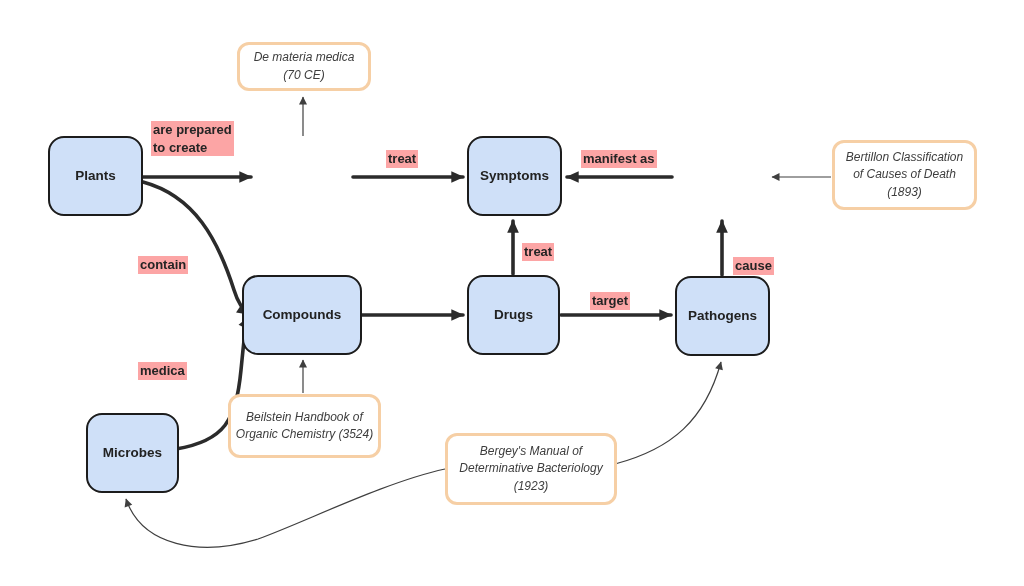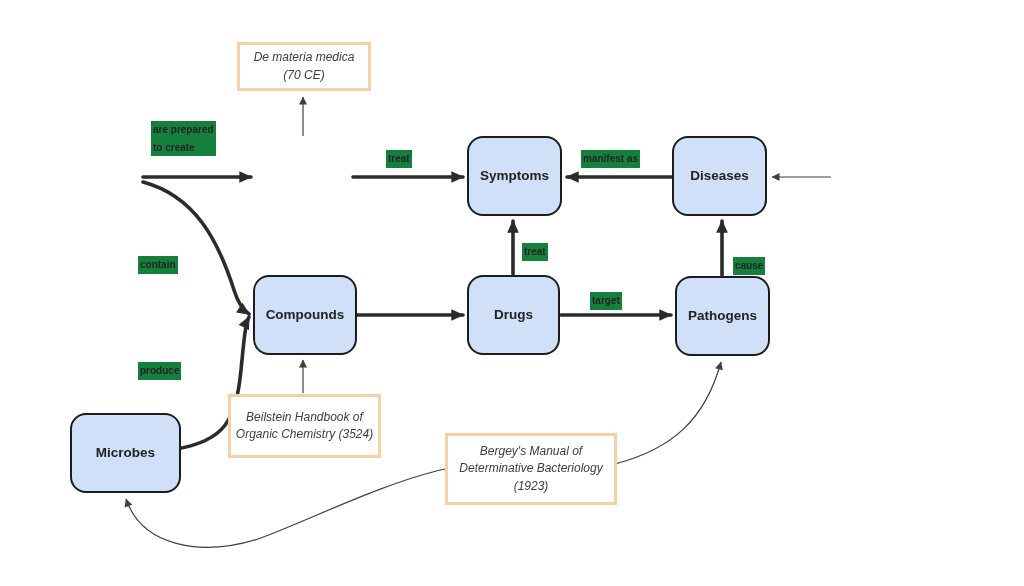--- a/index.html
+++ b/index.html
@@ -11,37 +11,37 @@
   .edge{fill:none;stroke:#2b2b2b;stroke-width:3.6px;stroke-linecap:round;}
   .ref-edge{fill:none;stroke:#3f3f3f;stroke-width:1.2px;}
   .node{
     position:absolute;display:flex;align-items:center;justify-content:center;
     background:#cfe0f8;border:2.5px solid #1c1c1c;border-radius:16px;
     font-size:13.5px;font-weight:bold;color:#222222;text-align:center;
     white-space:pre-line;line-height:18px;box-sizing:border-box;
   }
   .annotation{
     position:absolute;display:flex;align-items:center;justify-content:center;
-    background:#ffffff;border:3px solid #f6cfa5;border-radius:0;
+    background:#ffffff;border:3px solid #f6cfa5;border-radius:12px;
     font-size:12px;font-style:italic;color:#3d3d3d;text-align:center;
     white-space:pre-line;line-height:17.5px;box-sizing:border-box;
   }
   .edge-label{
-    position:absolute;font-size:10px;font-weight:bold;color:#242424;
-    white-space:pre-line;line-height:17.5px;background:#15803d;padding:0 2px;
+    position:absolute;font-size:13px;font-weight:bold;color:#242424;
+    white-space:pre-line;line-height:17.5px;background:#fca5a5;padding:0 2px;
   }
   
   #n-plants    {left:48px; top:136px; width:95px; height:80px;}
   #n-herbal    {left:257px;top:136px; width:95px; height:80px;}
   #n-symptoms  {left:467px;top:136px; width:95px; height:80px;}
   #n-diseases  {left:672px;top:136px; width:95px; height:80px;}
-  #n-compounds {left:253px;top:275px; width:104px;height:80px;}
+  #n-compounds {left:242px;top:275px; width:120px;height:80px;}
   #n-drugs     {left:467px;top:275px; width:93px; height:80px;}
   #n-pathogens {left:675px;top:276px; width:95px; height:80px;}
-  #n-microbes  {left:70px; top:413px; width:111px; height:80px;}
+  #n-microbes  {left:86px; top:413px; width:93px; height:80px;}
   
   #a-materia   {left:237px;top:42px;  width:134px;height:49px;}
   #a-bertillon {left:832px;top:140px; width:145px;height:70px;}
   #a-beilstein {left:228px;top:394px; width:153px;height:64px;}
   #a-bergeys   {left:445px;top:433px; width:172px;height:72px;}
   
   #l-prepared {left:151px;top:121px;}
   #l-treat-top{left:386px;top:150px;}
   #l-manifest {left:581px;top:150px;}
   #l-contain  {left:138px;top:256px;}
@@ -76,38 +76,41 @@
     <path class="edge" d="M 561 315 L 671 315" marker-end="url(#ah-big)"></path>
     <path class="edge" d="M 722 275 L 722 221" marker-end="url(#ah-big)"></path>
 
     <path class="ref-edge" d="M 303 136 L 303 97" marker-end="url(#ah-small)"></path>
     <path class="ref-edge" d="M 831 177 L 772 177" marker-end="url(#ah-small)"></path>
     <path class="ref-edge" d="M 303 393 L 303 360" marker-end="url(#ah-small)"></path>
     <path class="ref-edge" d="M 615 464 C 672 449 705 420 721 362" marker-end="url(#ah-small)"></path>
     <path class="ref-edge" d="M 445 469 C 385 482 305 522 258 539 C 200 557 142 546 126 499" marker-end="url(#ah-small)"></path>
   </svg>
 
+  <div class="node" id="n-plants">Plants</div>
   <div class="node" id="n-symptoms">Symptoms</div>
-  <div class="node" id="n-diseases">Diseases</div>
   <div class="node" id="n-compounds">Compounds</div>
   <div class="node" id="n-pathogens">Pathogens</div>
   <div class="node" id="n-drugs">Drugs</div>
   <div class="node" id="n-microbes">Microbes</div>
 
   <div class="annotation" id="a-materia">De materia medica
 (70 CE)</div>
+  <div class="annotation" id="a-bertillon">Bertillon Classification
+of Causes of Death
+(1893)</div>
   <div class="annotation" id="a-beilstein">Beilstein Handbook of
 Organic Chemistry (3524)</div>
   <div class="annotation" id="a-bergeys">Bergey's Manual of
 Determinative Bacteriology
 (1923)</div>
 
   <div class="edge-label" id="l-prepared">are prepared
 to create</div>
   <div class="edge-label" id="l-treat-top">treat</div>
   <div class="edge-label" id="l-manifest">manifest as</div>
   <div class="edge-label" id="l-contain">contain</div>
-  <div class="edge-label" id="l-produce">produce</div>
+  <div class="edge-label" id="l-produce">medica</div>
   <div class="edge-label" id="l-treat-mid">treat</div>
   <div class="edge-label" id="l-target">target</div>
   <div class="edge-label" id="l-cause">cause</div>
 
 </div>
 
 </body></html>

